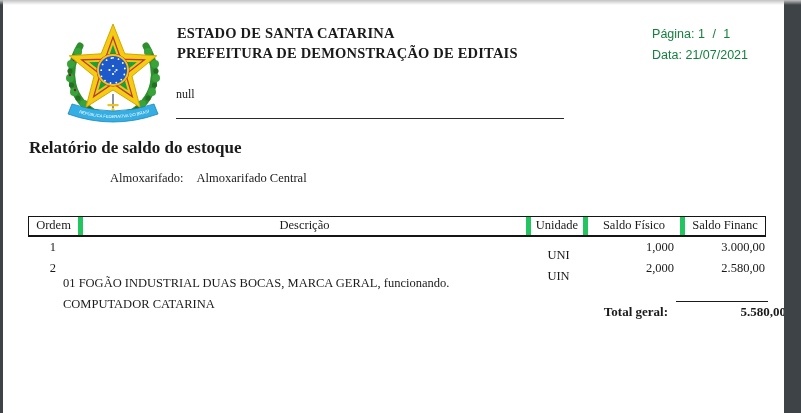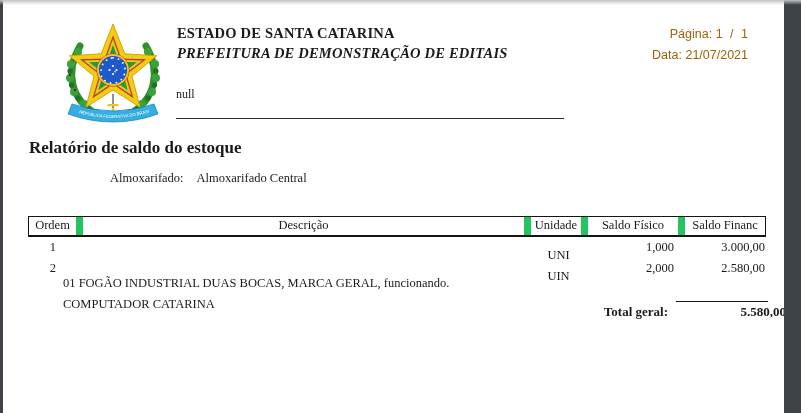--- a/index.html
+++ b/index.html
@@ -12,39 +12,39 @@
   .edge-right { position:absolute; left:784px; top:0; width:17px; height:413px; background:#3e4347; }
   .edge-top   { position:absolute; left:0; top:0; width:801px; height:5px;
                 background:linear-gradient(#c2c2c2, rgba(255,255,255,0)); pointer-events:none; }
 
   .abs { position:absolute; }
 
   .coat { left:58px; top:20px; width:110px; height:108px; }
 
   .org-line { left:177px; font-weight:bold; font-size:14.5px; letter-spacing:.2px; white-space:nowrap; }
   .org-line1 { top:25px; }
-  .org-line2 { top:45px;font-style:italic; }
+  .org-line2 { top:45px; }
 
-  .meta { right:53px; top:24px; text-align:right; font-family:"Liberation Sans", sans-serif;
-          font-size:12.5px; line-height:21px; color:#a16207; white-space:nowrap; }
+  .meta { right:53px; top:24px; text-align:left; font-family:"Liberation Sans", sans-serif;
+          font-size:12.5px; line-height:21px; color:#15803d; white-space:nowrap; }
   .meta .val { word-spacing:4px; }
 
   .null-field { left:176px; top:87px; font-size:12px; }
   .null-line  { left:176px; top:118px; width:388px; height:0; border-top:1.5px solid #2a2a2a; }
 
   .report-title { left:29px; top:138px; font-size:17px; font-weight:bold; white-space:nowrap; }
 
   .warehouse { left:110px; top:171px; font-size:12.5px; white-space:nowrap; }
   .warehouse .w-val { margin-left:13px;margin-top:29px; }
 
   .thead {
     left:28px; top:216px; width:738px; height:21px; display:flex;
     border:1px solid #151515; border-bottom-width:2px; font-size:12.5px;
   }
-  .thead .th { text-align:center; line-height:17px; border-right:7px solid #22c55e; overflow:hidden; white-space:nowrap; }
+  .thead .th { text-align:center; line-height:17px; border-right:5px solid #22c55e; overflow:hidden; white-space:nowrap; }
   .th-ordem  { width:54px; }
   .th-desc   { width:448px; }
   .th-unid   { width:57px; }
   .th-fis    { width:97px; }
   .th-fin    { flex:1; border-right:none !important; }
 
   .data-row { left:28px; width:738px; display:flex; font-size:12.5px; white-space:nowrap; }
   .row-1 { top:240px; }
   .row-2 { top:261px; }
   .c-ordem { width:28px; text-align:right; }

